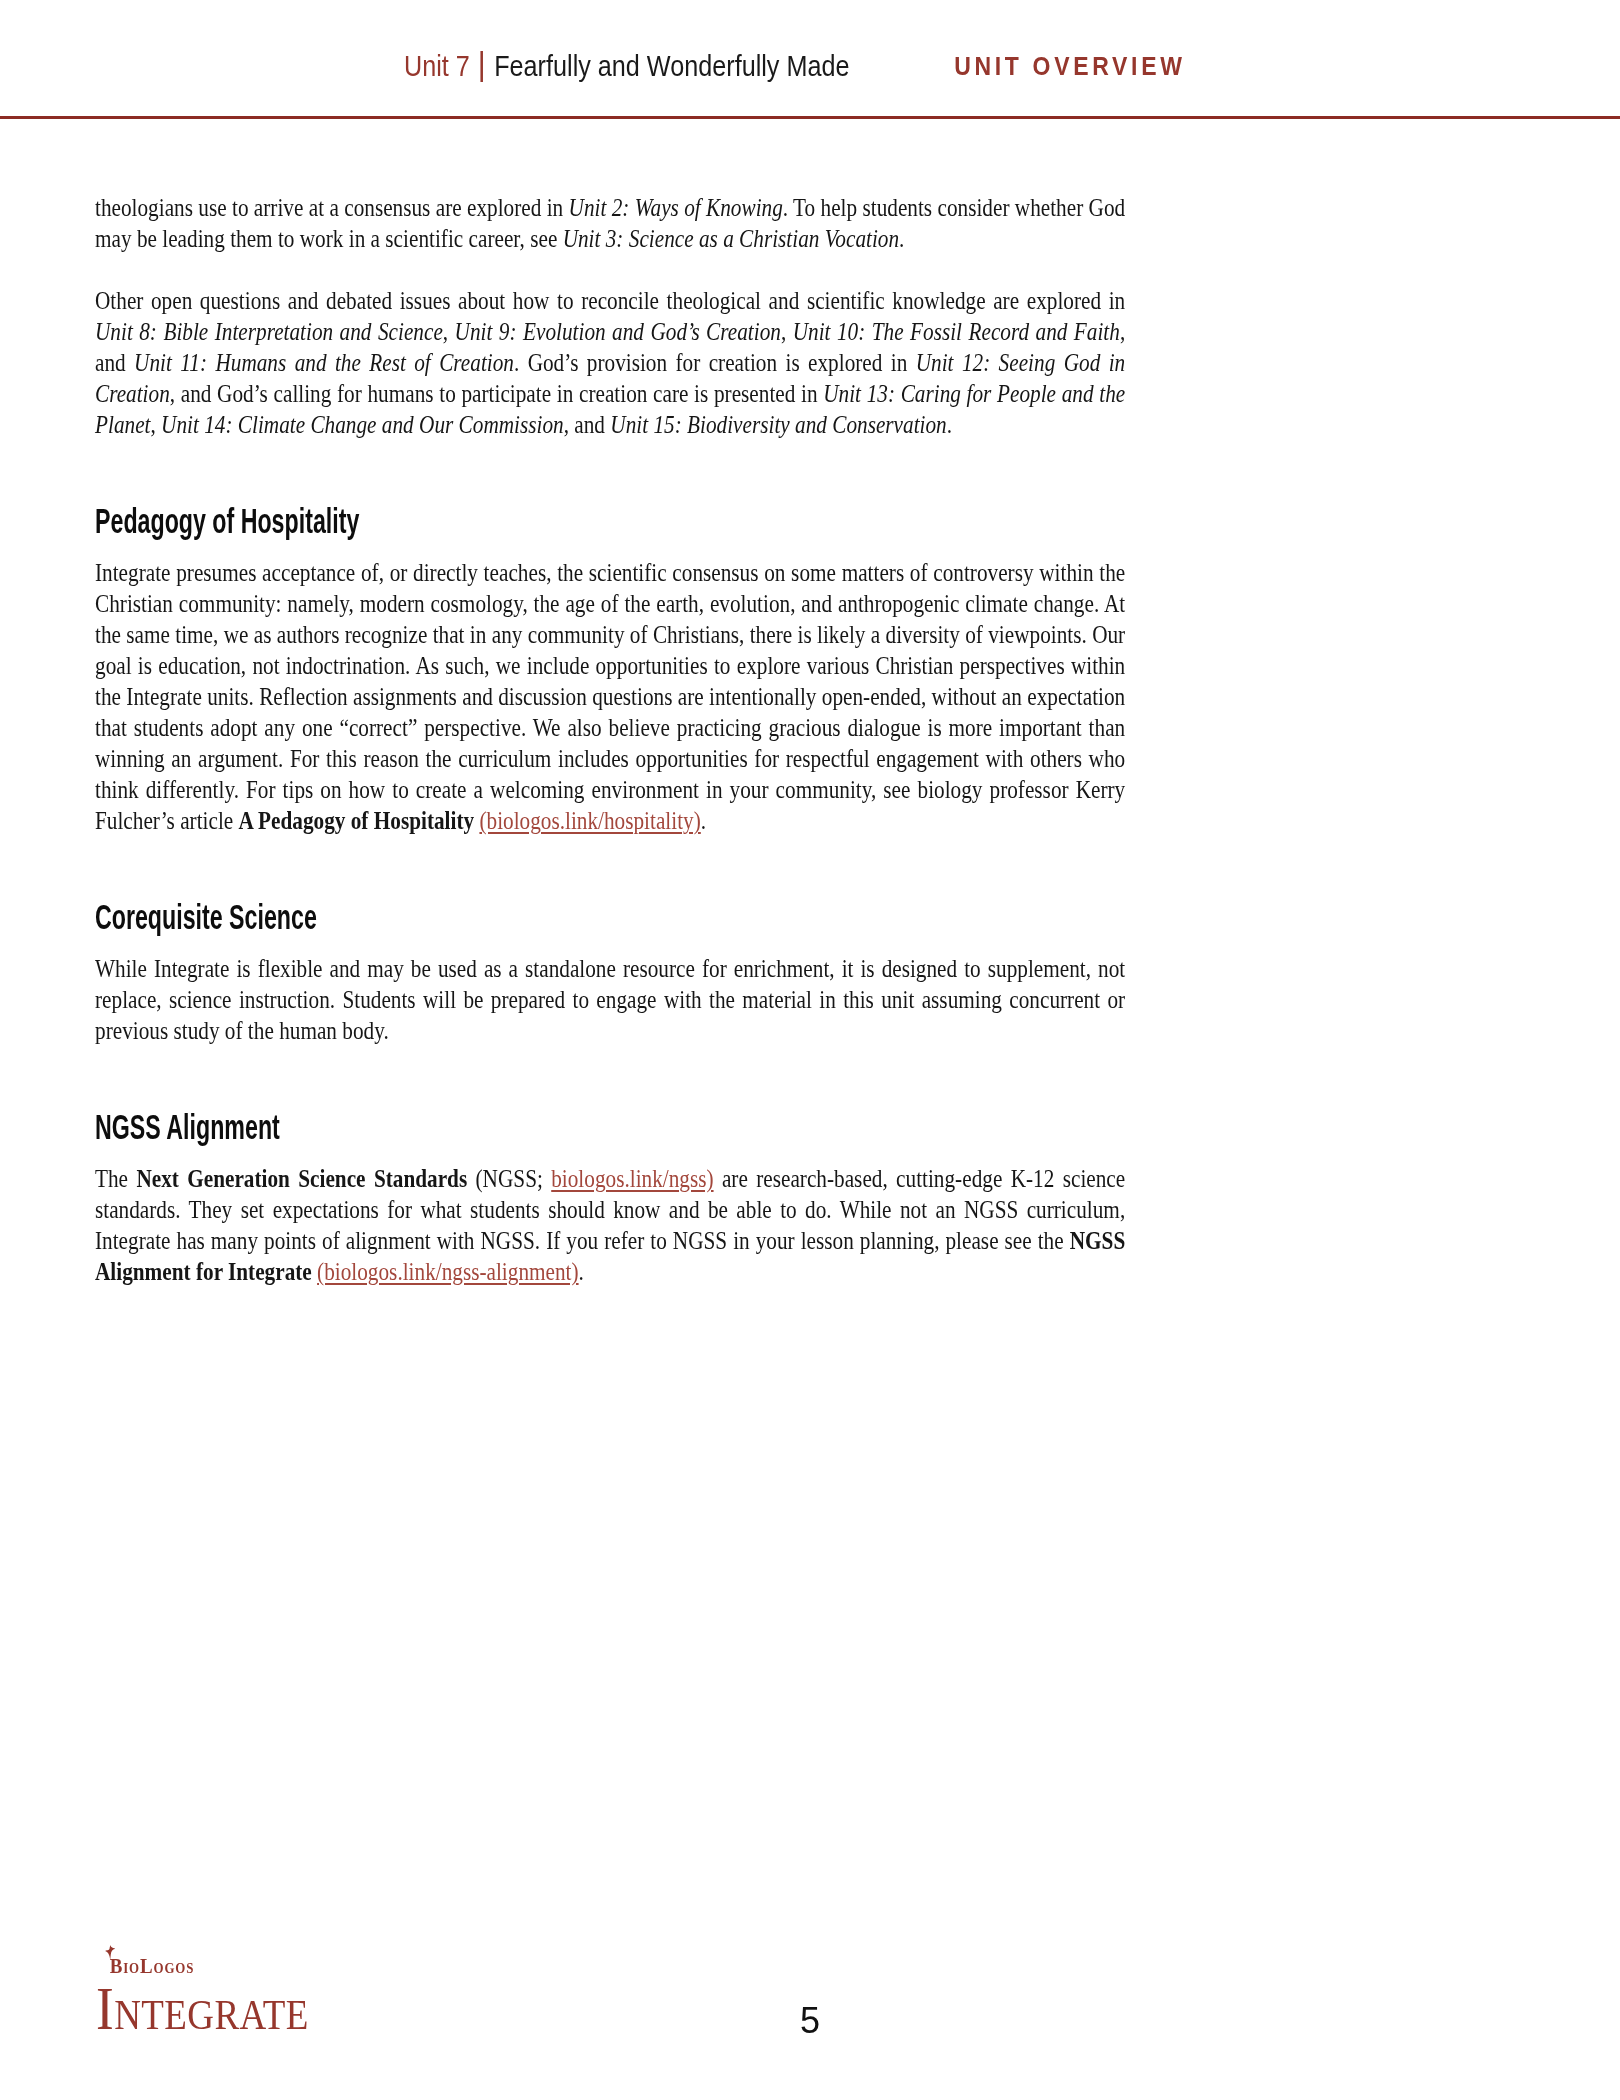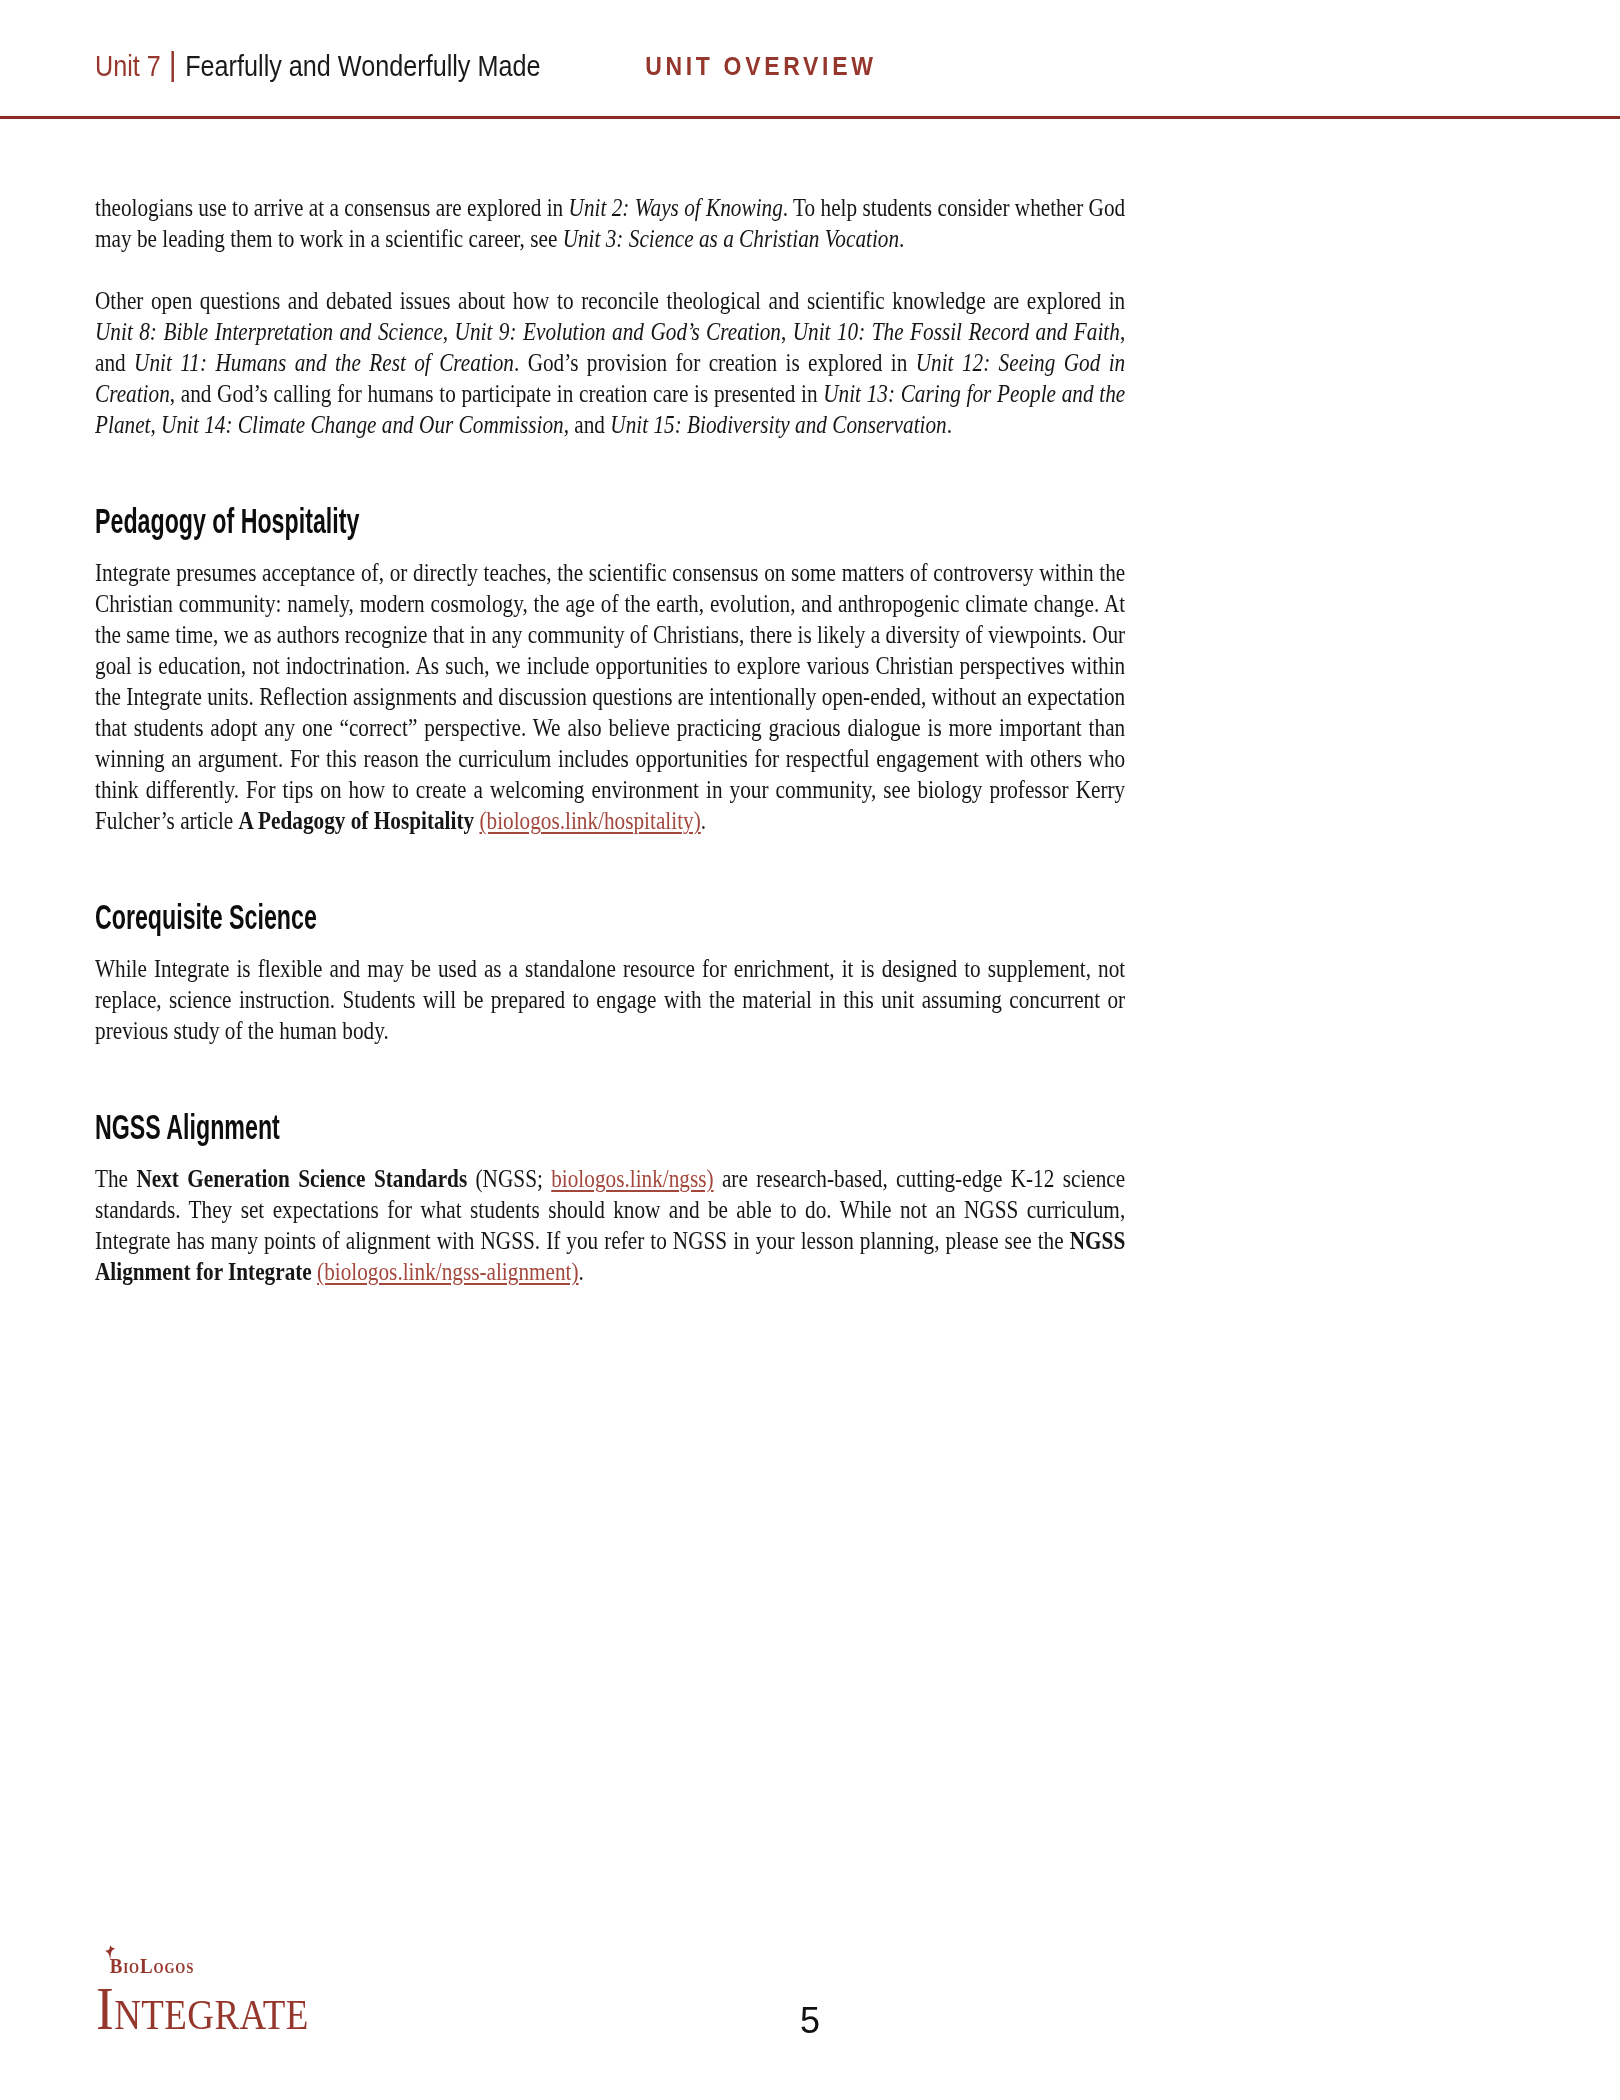--- a/index.html
+++ b/index.html
@@ -15,21 +15,21 @@
     position:relative;
     width:1620px;height:2100px;
     background:#ffffff;
     overflow:hidden;
     font-family:"Liberation Serif", serif;
     color:var(--text);
   }
   
   .page-header{
     position:absolute;top:48px;left:95px;right:126px;
-    display:flex;justify-content:flex-start;align-items:center;
+    display:flex;justify-content:center;align-items:center;
   }
   .header-left{
     display:flex;align-items:center;gap:13px;
     font-family:"Liberation Sans", sans-serif;
     font-size:30px;line-height:36px;
     transform:scaleX(0.84);transform-origin:left center;
     white-space:nowrap;color:#1a1a1a;
   }
   .unit-label{color:var(--accent);}
   .unit-divider{width:3px;height:31px;background:var(--accent);display:inline-block;}

